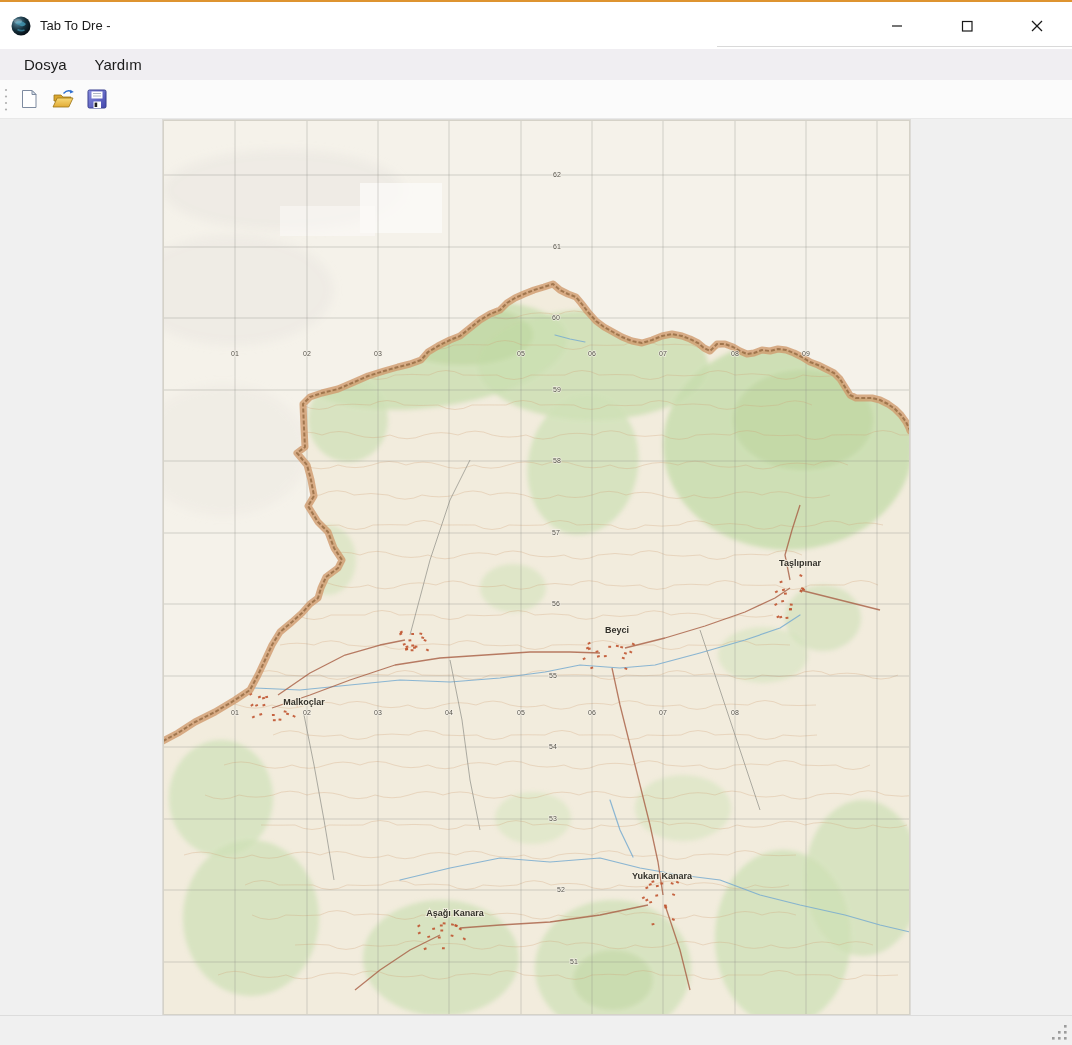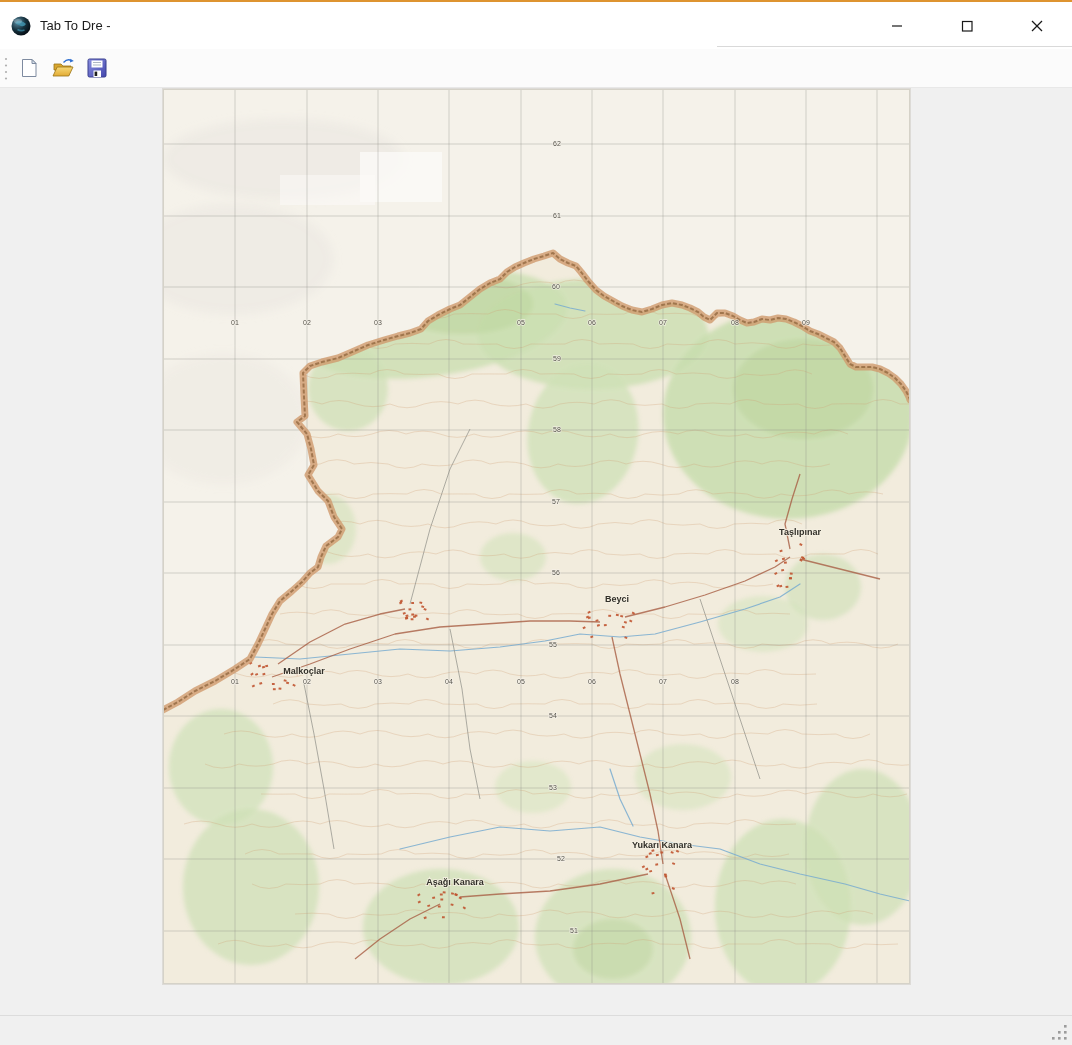--- a/index.html
+++ b/index.html
@@ -85,20 +85,24 @@
       <button class="wbtn">
         <svg width="16" height="16" viewBox="0 0 16 16">
           <line x1="3" y1="3" x2="13" y2="13" stroke="#1a1a1a" stroke-width="1.2"></line>
           <line x1="13" y1="3" x2="3" y2="13" stroke="#1a1a1a" stroke-width="1.2"></line>
         </svg>
       </button>
     </div>
   </div>
   <div class="titlebar-line"></div>
 
+  <div class="menubar">
+    <span class="menu-item">Dosya</span>
+    <span class="menu-item">Yardım</span>
+  </div>
 
   <div class="toolbar">
     <svg class="toolbar-grip" viewBox="0 0 8 30">
       <circle cx="4" cy="6" r="1.1" fill="#b0b0b0"></circle>
       <circle cx="4" cy="12.5" r="1.1" fill="#b0b0b0"></circle>
       <circle cx="4" cy="19" r="1.1" fill="#b0b0b0"></circle>
       <circle cx="4" cy="25.5" r="1.1" fill="#b0b0b0"></circle>
     </svg>
     <button class="tbtn">
       <svg viewBox="0 0 24 24">

